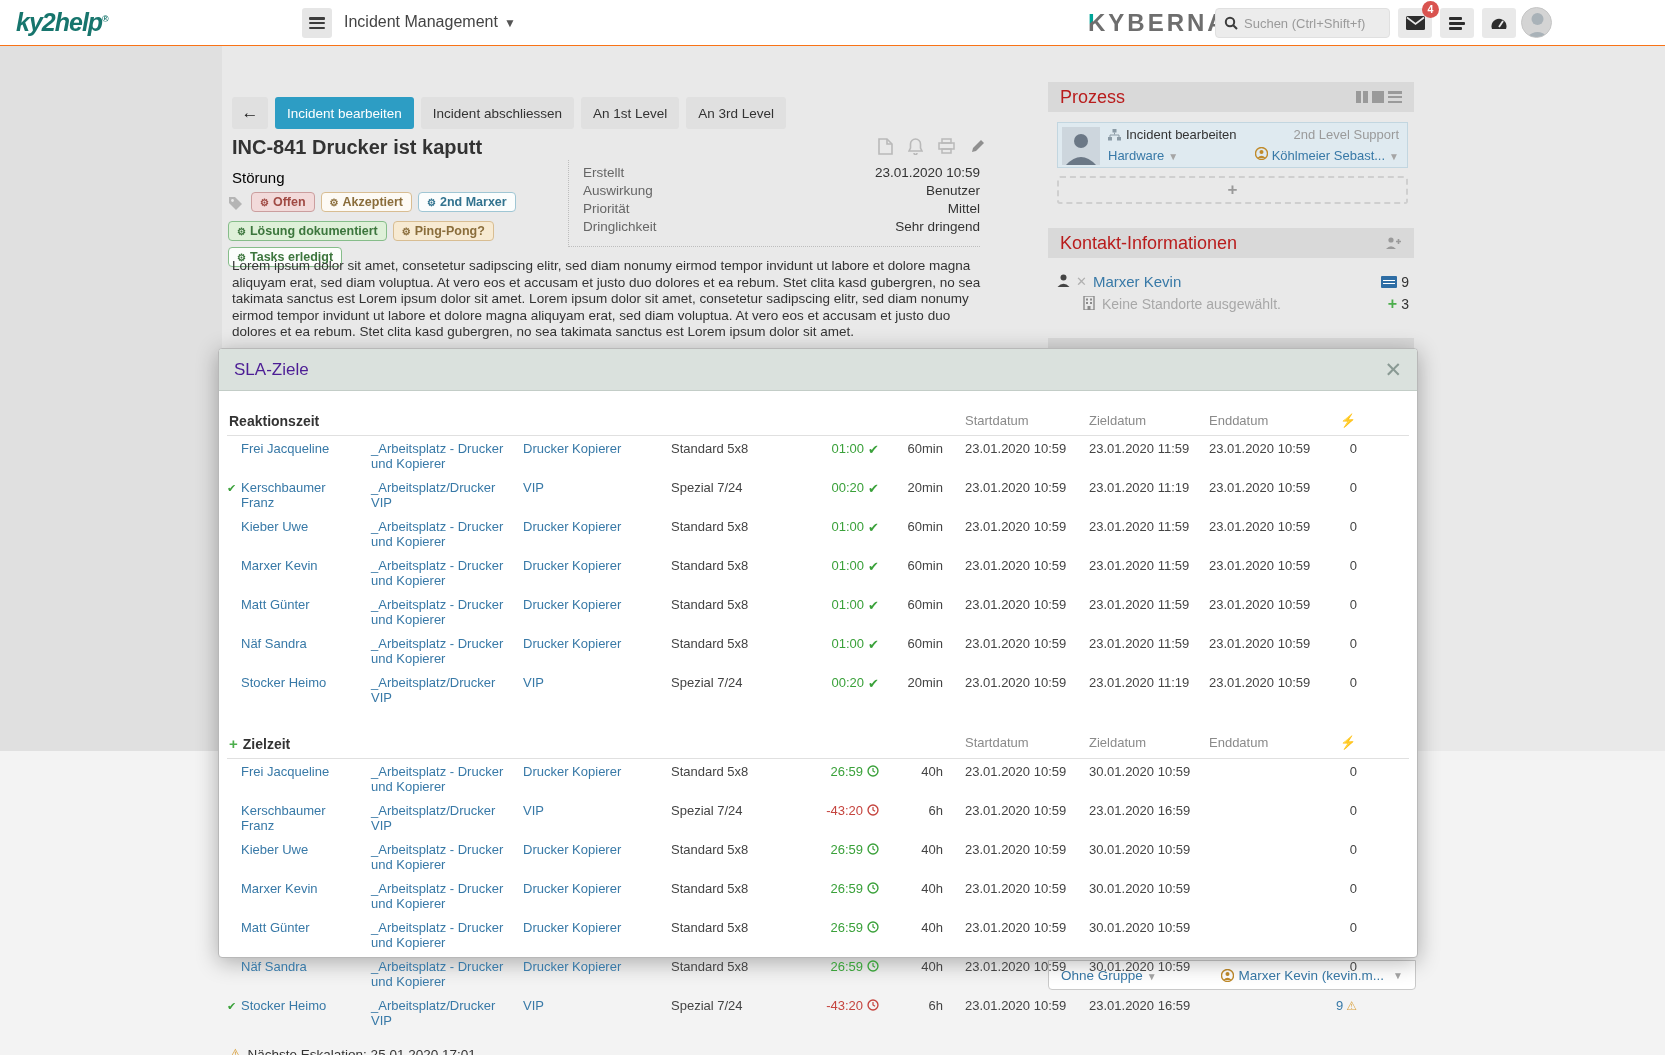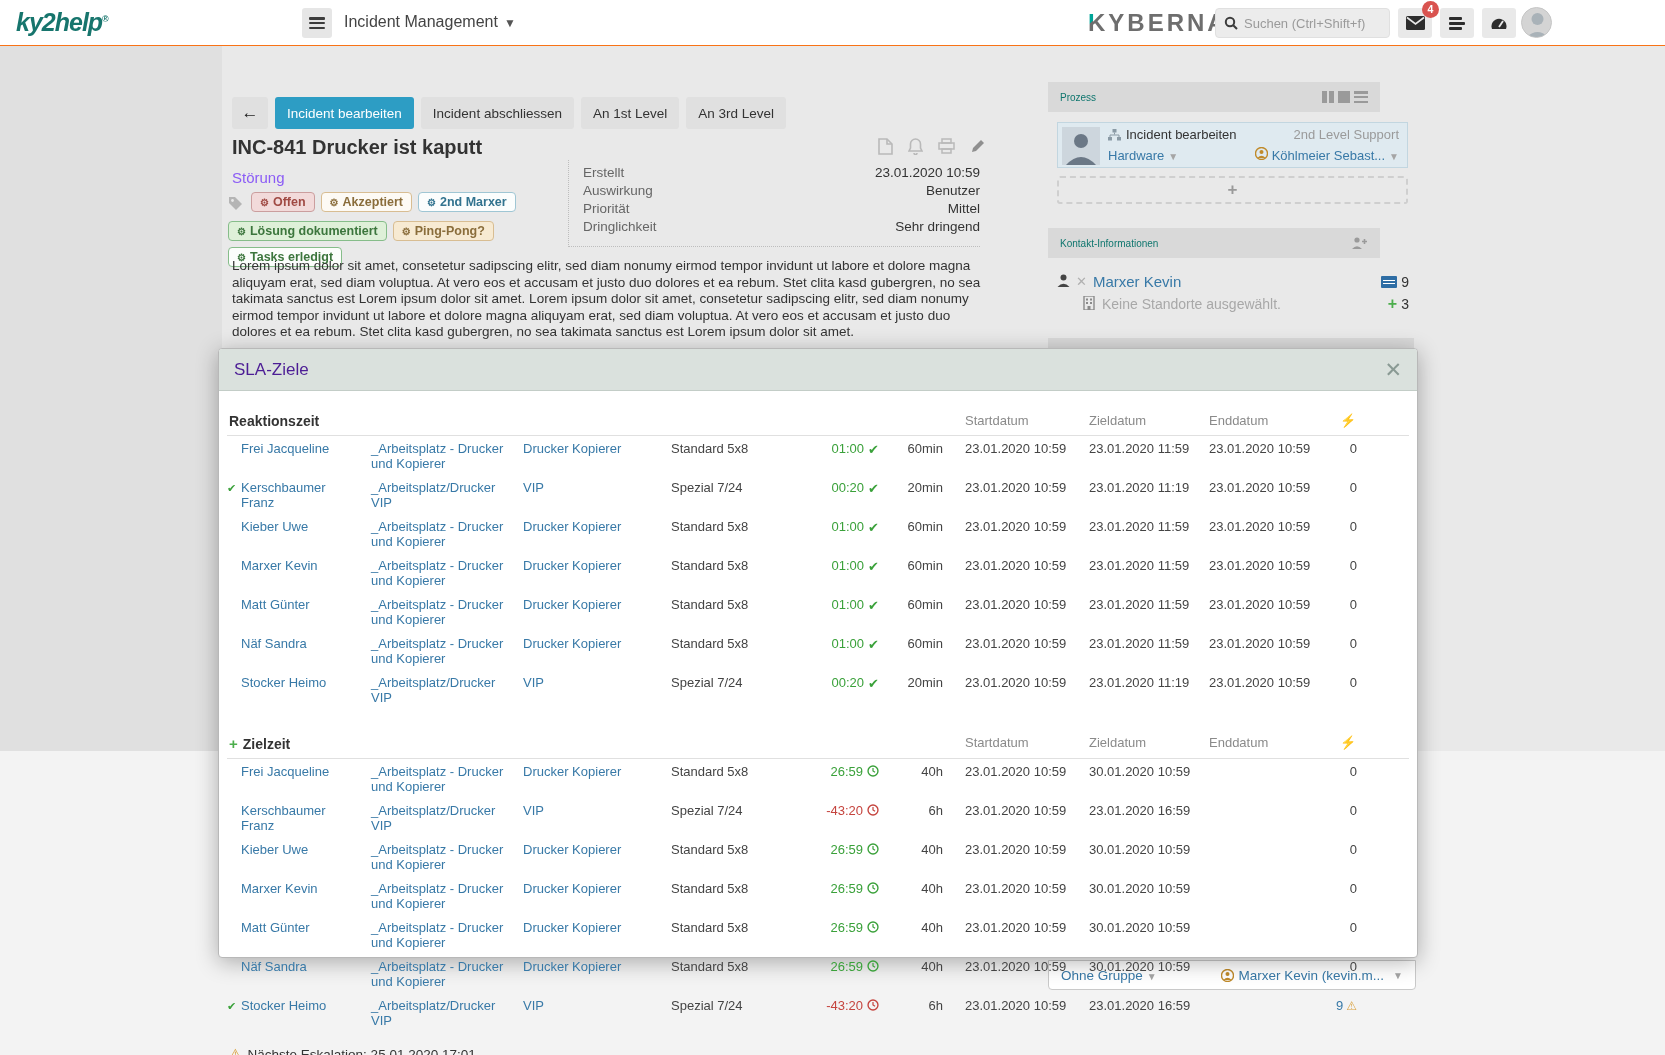--- a/index.html
+++ b/index.html
@@ -35,41 +35,41 @@
 
   
   .toolbar-row { position:absolute; left:232px; top:97px; display:flex; gap:7px; z-index:2; }
   .back-btn { width:36px; height:32px; background:#e0e0e0; border:none; border-radius:3px; font-size:17px; color:#222; cursor:pointer; }
   .act-btn { height:32px; padding:0 12px; background:#e0e0e0; border:none; border-radius:3px; font-size:13.5px; color:#333; cursor:pointer; font-family:"Liberation Sans",sans-serif; }
   .act-btn.active { background:#2d9dc4; color:#fff; }
   .page-title { position:absolute; left:232px; top:136px; font-size:20px; color:#333; }
   .title-icons { position:absolute; left:878px; top:138px; display:flex; gap:15px; }
   .title-icons span { color:#b9b9b9; cursor:pointer; }
   .title-icons span.dark { color:#8f8f8f; }
-  .subtitle { position:absolute; left:232px; top:169px; font-size:15px; color:#8b5cf6; }
+  .subtitle { position:absolute; left:232px; top:169px; font-size:15px; color:#000000; }
   .tags-wrap { position:absolute; left:228px; top:192px; width:362px; display:flex; flex-wrap:wrap; gap:6px; align-items:flex-start; }
   .tagicon { margin-top:4px; margin-right:2px; }
   .tag { display:inline-flex; align-items:center; gap:4px; border:1px solid; border-radius:4px; padding:2px 8px; font-size:12.5px; font-weight:bold; cursor:pointer; white-space:nowrap; }
   .tag .gear { font-size:10px; }
   .tag.red    { color:#a04a44; border-color:#cb9e9e; background:#f2dada; }
   .tag.orange { color:#8a6d3b; border-color:#d8bd92; background:#fdfaf4; }
   .tag.orange.filled { background:#f7ead2; }
   .tag.blue   { color:#32738f; border-color:#9fc6d4; background:#fbfdfd; }
   .tag.green  { color:#3c763d; border-color:#86bd8a; background:#fbfdfb; }
   .tag.green.filled { background:#def0d8; }
 
   .details { position:absolute; left:568px; top:160px; width:412px; border-left:1px dotted #bdbdbd; border-bottom:1px dotted #bdbdbd; padding:4px 0 10px 14px; }
   .details .drow { display:flex; justify-content:space-between; font-size:13.5px; line-height:18px; }
   .details .dlabel { color:#666; }
   .details .dvalue { color:#333; text-align:right; }
 
   .description { position:absolute; left:232px; top:258px; width:753px; font-size:13.5px; line-height:16.5px; color:#333; }
 
   
-  .panel-header { position:absolute; left:1048px; width:332px; height:30px; background:#d9d9d9; display:flex; align-items:center; padding:0 12px; font-size:10px; color:#0f766e; }
+  .panel-header { position:absolute; left:1048px; width:366px; height:30px; background:#d9d9d9; display:flex; align-items:center; padding:0 12px; font-size:18px; color:#b91c1c; }
   .panel-header .spacer { flex:1; }
   .viewicons { display:flex; gap:4px; align-items:center; }
   .viewicons .vbars { width:12px; height:12px; display:flex; gap:2px; }
   .viewicons .vbars i { flex:1; background:#9a9a9a; }
   .viewicons .vsq { width:12px; height:12px; background:#9a9a9a; }
   .viewicons .vlist { width:14px; height:12px; display:flex; flex-direction:column; justify-content:space-between; }
   .viewicons .vlist i { height:2.5px; background:#9a9a9a; }
 
   .proc-card { position:absolute; left:1057px; top:122px; width:351px; height:46px; background:#dfeaf0; border:1px solid #c2d6e0; display:flex; padding:4px 8px 4px 4px; gap:8px; z-index:2; }
   .proc-avatar { width:38px; height:38px; background:#cdd6dd; overflow:hidden; flex:0 0 auto; }

